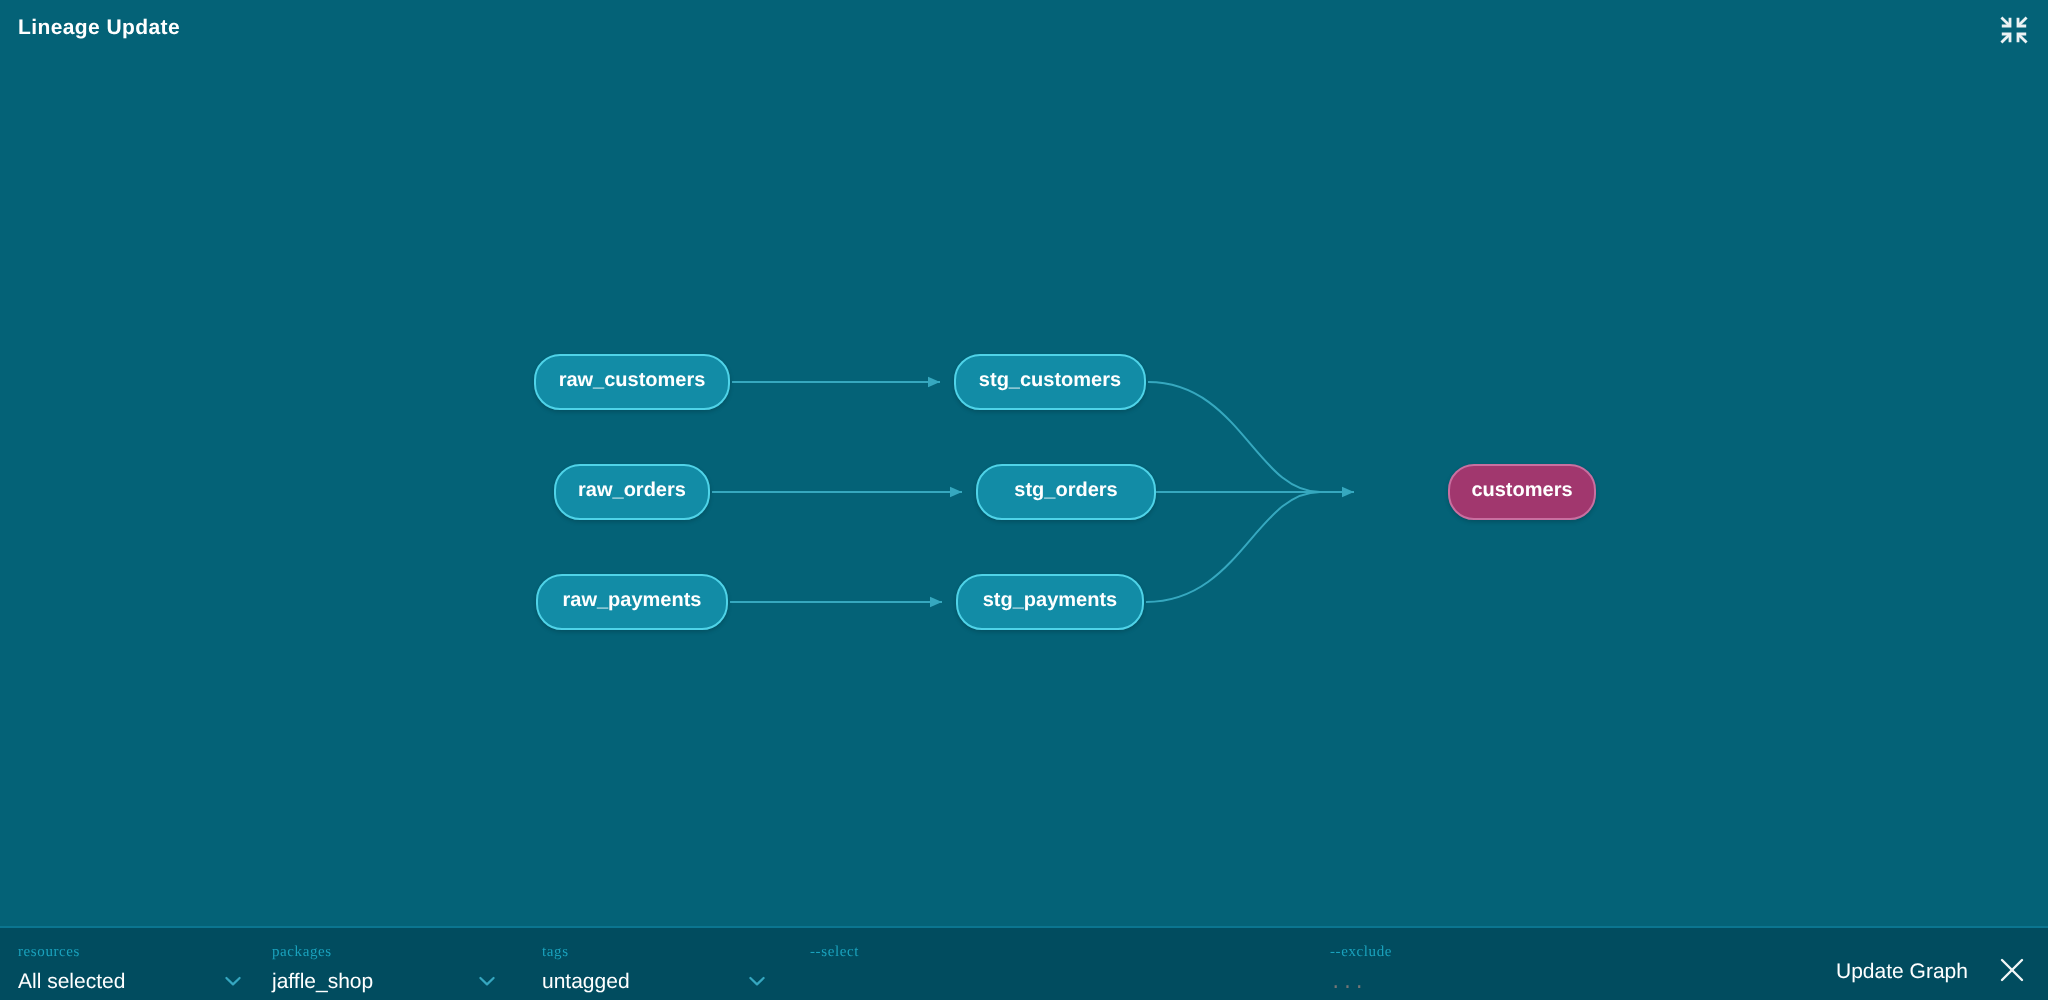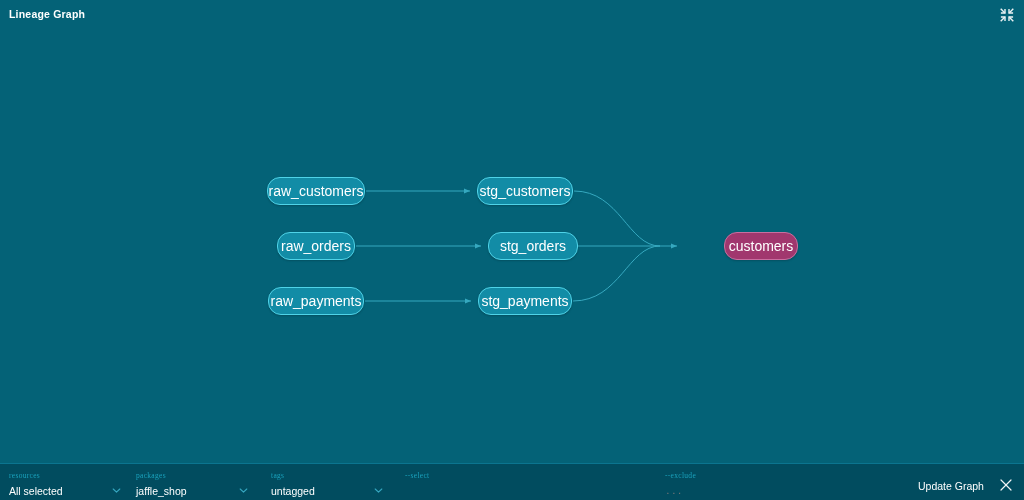--- a/index.html
+++ b/index.html
@@ -68,26 +68,27 @@
     height: 434px;
   }
 
   .node {
     position: absolute;
     box-sizing: border-box;
     border-radius: 13px;
     display: flex;
     align-items: center;
     justify-content: center;
-    font-size: 14px;
+    font-size: 10px;
     line-height: 1;
     color: #ffffff;
     white-space: nowrap;
     cursor: pointer;
     user-select: none;
+    font-weight: bold;
   }
   .node.model {
     background: #128ca6;
     border: 1.4px solid #4fd3e8;
     box-shadow: 0 1px 2px rgba(0,0,0,.18);
   }
   .node.selected {
     background: #a1376e;
     border: 1.4px solid #c96fa0;
     box-shadow: 0 1px 2px rgba(0,0,0,.18);
@@ -171,21 +172,21 @@
     opacity: .95;
   }
   .close-btn svg { display: block; }
 </style>
 </head>
 <body>
 
 <div id="app">
 
   <div class="header">
-    <div class="header-title">Lineage Graph</div>
+    <div class="header-title">Lineage Update</div>
     <div class="header-icon">
       <svg width="16" height="16" viewBox="0 0 16 16" fill="none" stroke="#ffffff" stroke-width="1.4" stroke-linecap="square">
         <path d="M2.2 2.2 L5.4 5.4"></path>
           <path d="M6.0 2.6 L6.0 6.0 L2.6 6.0"></path>
         <path d="M13.8 2.2 L10.6 5.4"></path>
           <path d="M10.0 2.6 L10.0 6.0 L13.4 6.0"></path>
         <path d="M2.2 13.8 L5.4 10.6"></path>
           <path d="M6.0 13.4 L6.0 10.0 L2.6 10.0"></path>
         <path d="M13.8 13.8 L10.6 10.6"></path>
           <path d="M10.0 13.4 L10.0 10.0 L13.4 10.0"></path>

